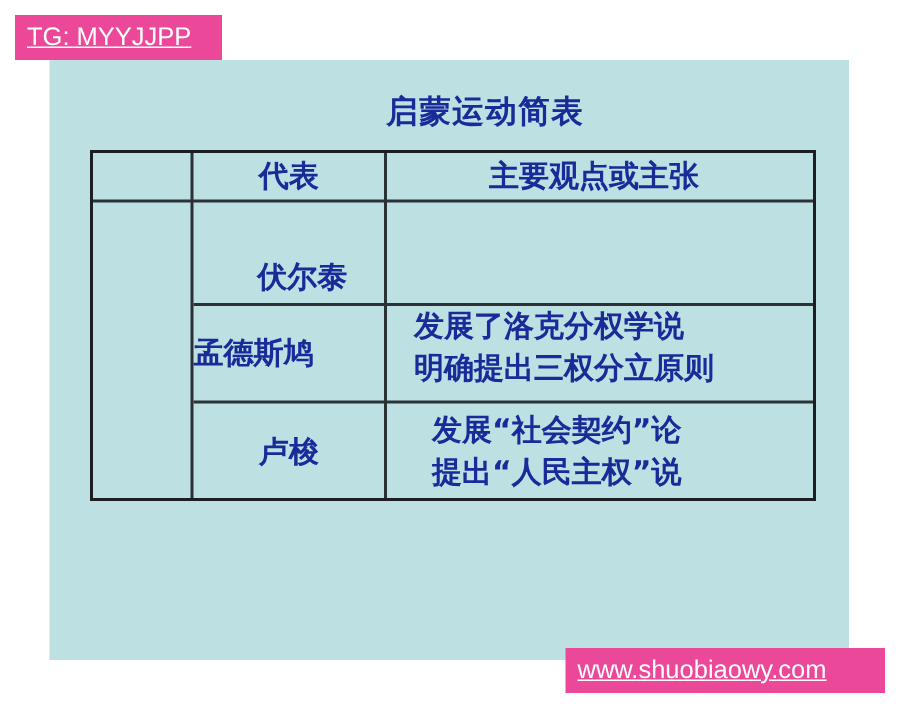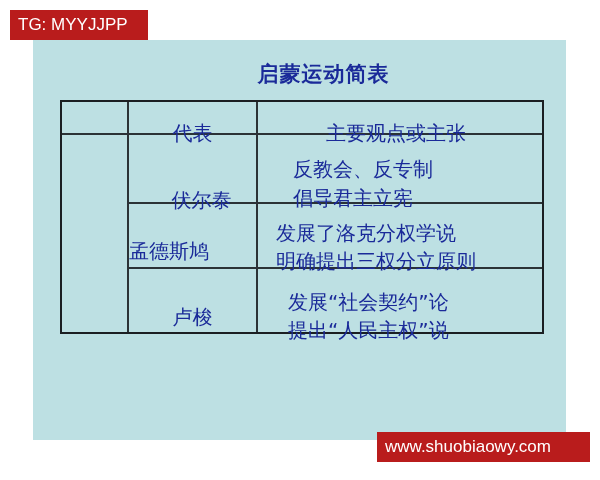--- a/index.html
+++ b/index.html
@@ -41,35 +41,35 @@
       border: 2px solid #1b1f22;
       box-sizing: border-box;
     }
     .line {
       position: absolute;
       background: #2b3236;
     }
     .cell-text {
       position: absolute;
       color: #1a2a99;
-      font-weight: normal;
+      font-weight: bold;
       font-size: 20px;
       line-height: 28px;
       white-space: nowrap;
-      margin-top: 16px;
     }
     .wm {
       position: absolute;
-      background: #b91c1c;
+      background: #ec4899;
       color: #ffffff;
       font-family: "Liberation Sans", sans-serif;
       font-size: 17px;
       line-height: 30px;
       padding: 0 8px;
       box-sizing: border-box;
+      text-decoration: underline;
     }
   </style>
 </head>
 <body>
 
 <div class="wm" style="left:10px; top:10px; width:138px; height:30px;">TG: MYYJJPP</div>
 
 <div class="slide">
   <div class="slide-title">启蒙运动简表</div>
 
@@ -81,22 +81,20 @@
     <div class="line" style="left:194px; top:0; width:2px; height:230px;"></div>
 
     <div class="line" style="left:67px; top:100px; width:413px; height:2px;"></div>
     <div class="line" style="left:67px; top:165px; width:413px; height:2px;"></div>
 
     <div class="cell-text" style="left:67px; top:1px; width:127px; text-align:center;">代表</div>
     <div class="cell-text" style="left:196px; top:1px; width:276px; text-align:center;">主要观点或主张</div>
 
 
     <div class="cell-text" style="left:67px; top:68px; width:145px; text-align:center;">伏尔泰</div>
-    <div class="cell-text" style="left:231px; top:37px;">反教会、反专制</div>
-    <div class="cell-text" style="left:231px; top:66px;">倡导君主立宪</div>
 
     <div class="cell-text" style="left:67px; top:119px; width:127px; text-align:left;">孟德斯鸠</div>
     <div class="cell-text" style="left:214px; top:101px;">发展了洛克分权学说</div>
     <div class="cell-text" style="left:214px; top:129px;">明确提出三权分立原则</div>
 
     <div class="cell-text" style="left:67px; top:185px; width:127px; text-align:center;">卢梭</div>
     <div class="cell-text" style="left:226px; top:170px;">发展“社会契约”论</div>
     <div class="cell-text" style="left:226px; top:198px;">提出“人民主权”说</div>
   </div>
 </div>

